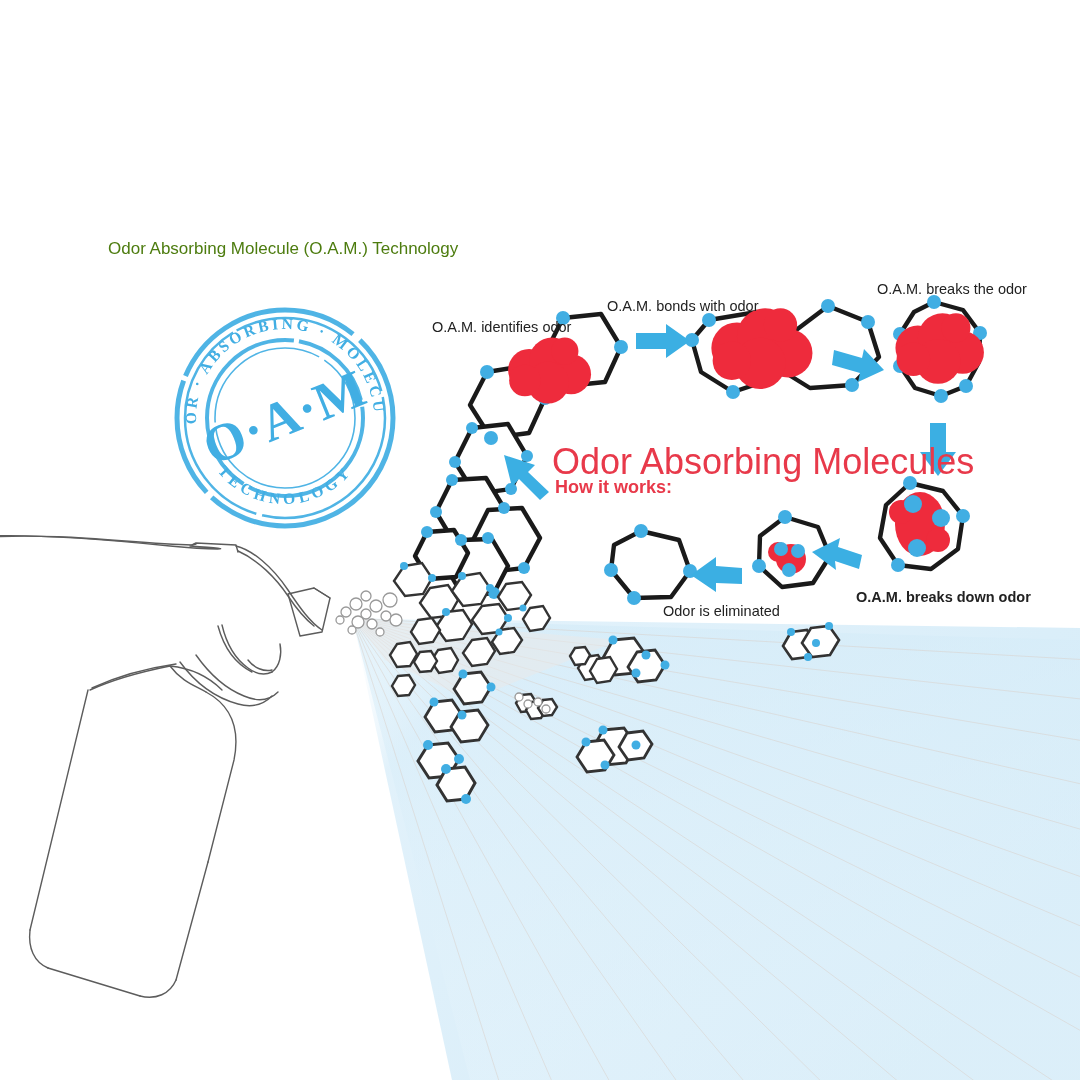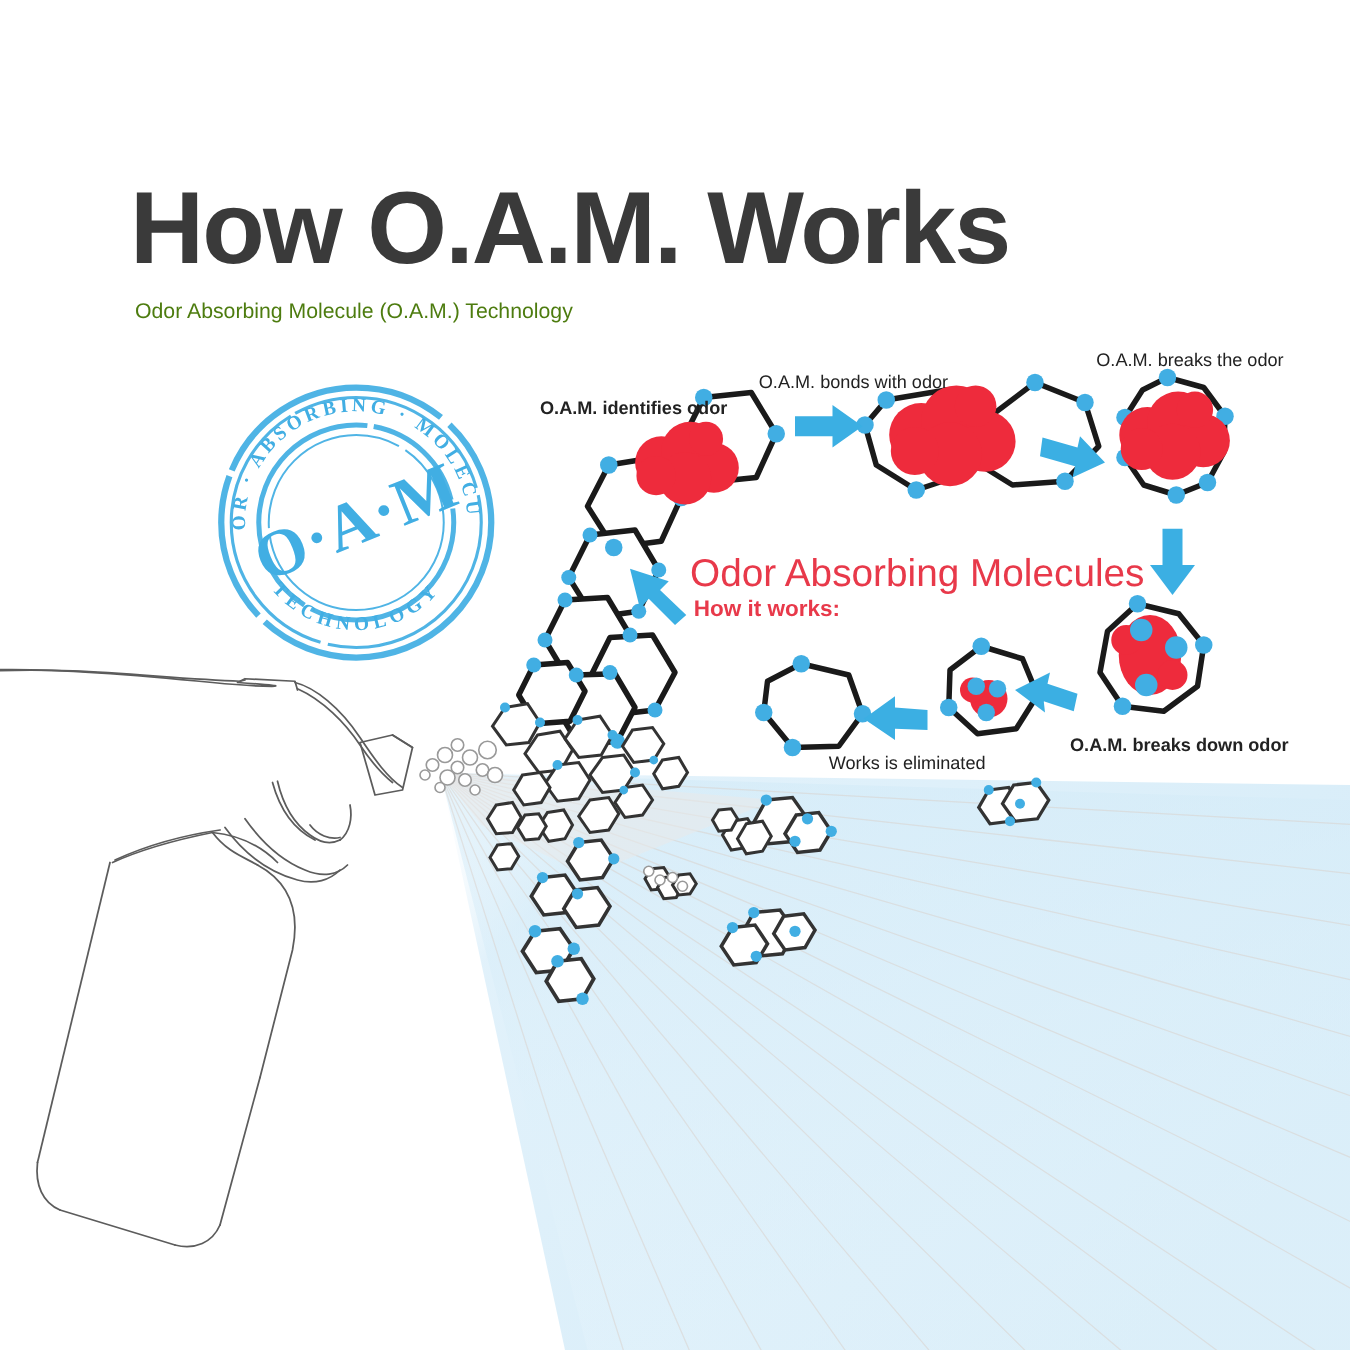--- a/index.html
+++ b/index.html
@@ -42,31 +42,31 @@
     color: #4d7c0f;
     white-space: nowrap;
   }
   
   .step-label {
     position: absolute;
     font-size: 14.5px;
     color: #222222;
     white-space: nowrap;
   }
-  .lbl-identify { left: 432px; top: 319px; font-weight: bold; }
+  .lbl-identify { left: 432px; top: 319px; }
   .lbl-bonds    { left: 607px; top: 298px; }
   .lbl-absorbs  { left: 877px; top: 281px; }
   .lbl-breaks   { left: 856px; top: 589px; font-weight: bold; }
   .lbl-elim     { left: 663px; top: 603px; }
   
   .center-head {
     position: absolute;
     left: 552px;
     top: 441px;
-    font-size: 31px;
+    font-size: 36px;
     color: #e8394a;
     white-space: nowrap;
   }
   .center-sub {
     position: absolute;
     left: 555px;
     top: 477px;
     font-size: 18px;
     font-weight: bold;
     color: #e8394a;
@@ -405,24 +405,23 @@
         <circle cx="605" cy="765" r="4.5"></circle>
       <circle cx="791" cy="632" r="4"></circle>
         <circle cx="816" cy="643" r="4"></circle>
       <circle cx="829" cy="626" r="4"></circle>
         <circle cx="808" cy="657" r="4"></circle>
       <circle cx="523" cy="608" r="3.5"></circle>
         <circle cx="499" cy="632" r="3.5"></circle>
     </g>
   </svg>
 
-  <div class="title">How O.A.M. Works</div>
   <div class="subtitle">Odor Absorbing Molecule (O.A.M.) Technology</div>
 
   <div class="step-label lbl-identify">O.A.M. identifies odor</div>
   <div class="step-label lbl-bonds">O.A.M. bonds with odor</div>
   <div class="step-label lbl-absorbs">O.A.M. breaks the odor</div>
   <div class="step-label lbl-breaks">O.A.M. breaks down odor</div>
-  <div class="step-label lbl-elim">Works is eliminated</div>
+  <div class="step-label lbl-elim">Odor is eliminated</div>
 
   <div class="center-head">Odor Absorbing Molecules</div>
   <div class="center-sub">How it works:</div>
 </div>
 
 </body></html>

